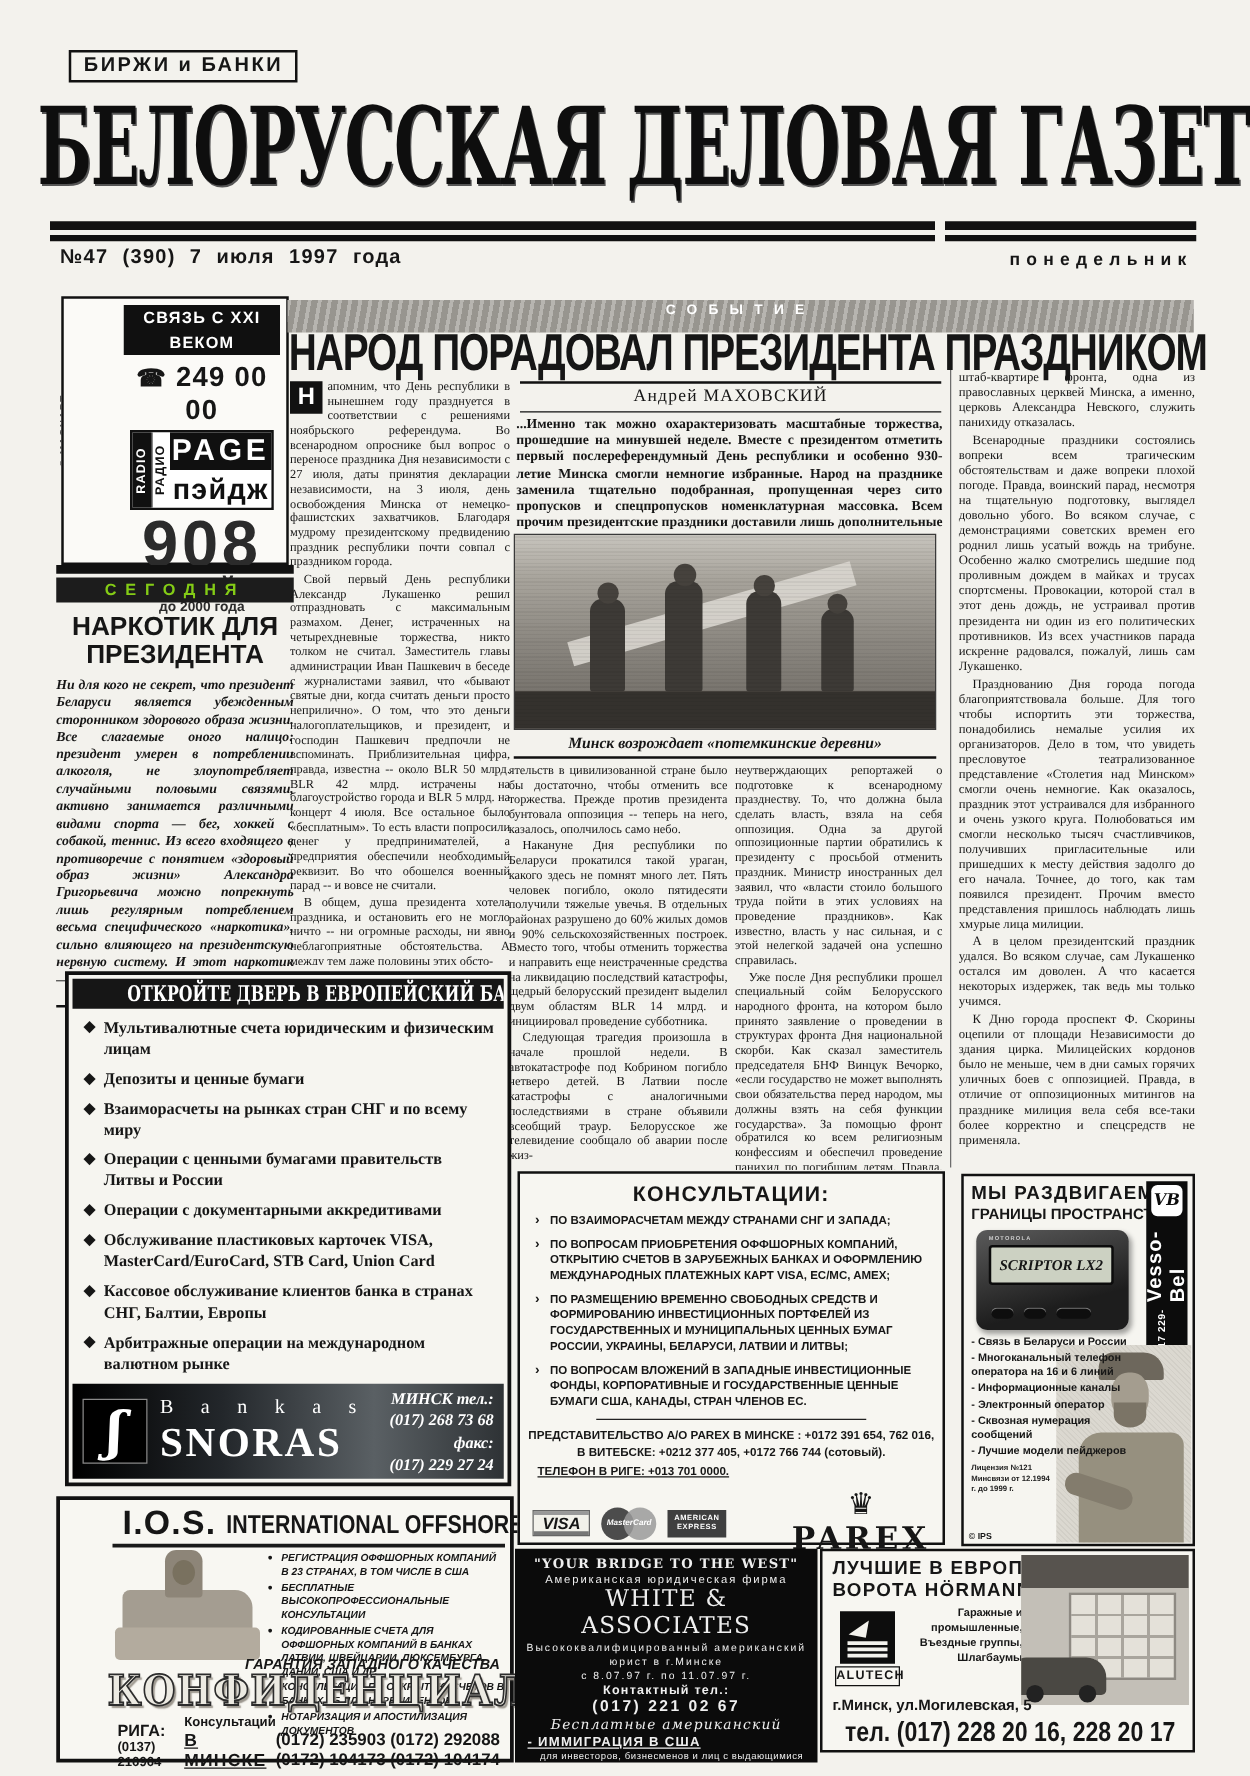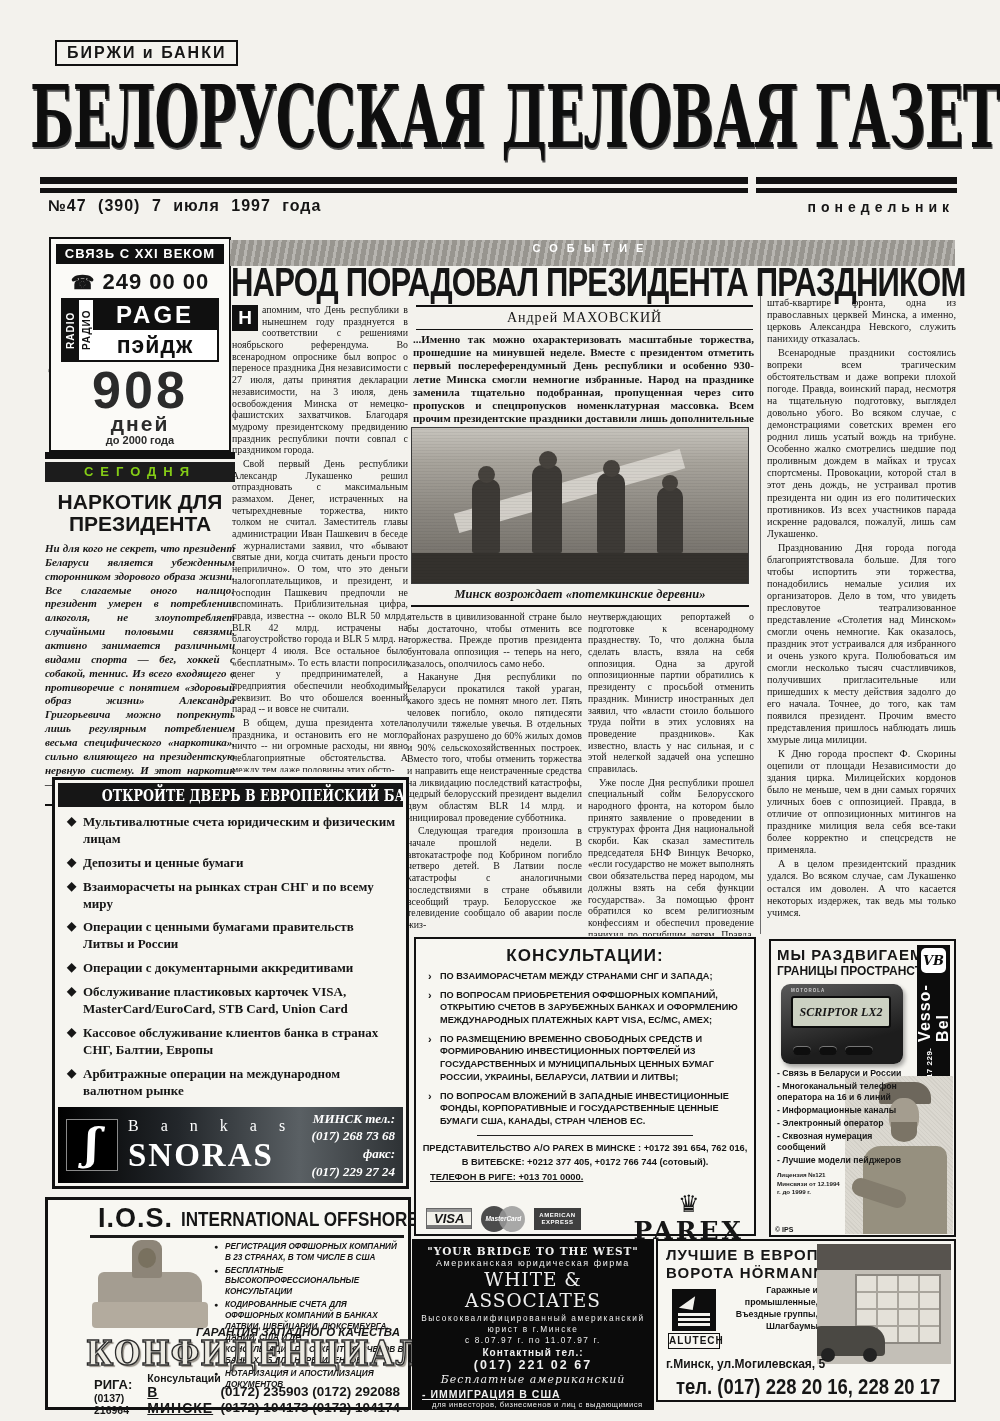--- a/index.html
+++ b/index.html
@@ -16,21 +16,21 @@
           transform:scale(1.02,1.72);transform-origin:center top;
           text-shadow:1px 1px 0 #555;}
   .hrule{position:absolute;background:#111;}
   .issue-line{position:absolute;left:48px;top:197px;font:bold 16px "Liberation Sans",sans-serif;
           letter-spacing:1px;word-spacing:6px;}
   .weekday{position:absolute;right:46px;top:199px;font:bold 14px "Liberation Sans",sans-serif;letter-spacing:5px;}
 
   
   .magnart{position:absolute;left:22px;top:340px;transform:rotate(-90deg);transform-origin:center;
           font:bold 8px "Liberation Sans",sans-serif;letter-spacing:1px;color:#444;}
-  .pager-ad{position:absolute;left:49px;top:237px;width:182px;height:215px;border:2px solid #111;background:#fbfaf7;}
+  .pager-ad{position:absolute;left:49px;top:237px;width:182px;height:215px;border:2px solid #111;background:#fbfaf7;padding-left:43px;}
   .pa-head{margin:5px;background:#101010;color:#fff;text-align:center;
           font:bold 13px/20px "Liberation Sans",sans-serif;letter-spacing:1px;}
   .pa-phone{text-align:center;font:bold 22px "Liberation Sans",sans-serif;letter-spacing:1px;}
   .pa-phone .tel-ico{font-size:19px;}
   .pa-logo{display:flex;margin:3px 10px 0;border:2px solid #111;height:64px;background:#fff;}
   .pa-vert{width:15px;display:flex;align-items:center;justify-content:center;
           writing-mode:vertical-rl;transform:rotate(180deg);
           font:bold 10px "Liberation Sans",sans-serif;letter-spacing:1px;}
   .pa-vert.radio{background:#101010;color:#fff;}
   .pa-vert.radiocy{background:#fff;color:#101010;border-right:1px solid #111;}
@@ -367,22 +367,22 @@
     <p class="nofirst" data-interactable="false">неутверждающих репортажей о подготовке к всенародному празднеству. То, что должна была сделать власть, взяла на себя оппозиция. Одна за другой оппозиционные партии обратились к президенту с просьбой отменить праздник. Министр иностранных дел заявил, что «власти стоило большого труда пойти в этих условиях на проведение праздников». Как известно, власть у нас сильная, и с этой нелегкой задачей она успешно справилась.</p>
     <p data-interactable="false">Уже после Дня республики прошел специальный сойм Белорусского народного фронта, на котором было принято заявление о проведении в структурах фронта Дня национальной скорби. Как сказал заместитель председателя БНФ Винцук Вечорко, «если государство не может выполнять свои обязательства перед народом, мы должны взять на себя функции государства». За помощью фронт обратился ко всем религиозным конфессиям и обеспечил проведение панихид по погибшим детям. Правда, как сообщили в</p>
   </div>
 
   <div class="vrule" data-interactable="false"></div>
 
   <div class="art col4" data-interactable="false">
     <p class="nofirst" data-interactable="false">штаб-квартире фронта, одна из православных церквей Минска, а именно, церковь Александра Невского, служить панихиду отказалась.</p>
     <p data-interactable="false">Всенародные праздники состоялись вопреки всем трагическим обстоятельствам и даже вопреки плохой погоде. Правда, воинский парад, несмотря на тщательную подготовку, выглядел довольно убого. Во всяком случае, с демонстрациями советских времен его роднил лишь усатый вождь на трибуне. Особенно жалко смотрелись шедшие под проливным дождем в майках и трусах спортсмены. Провокации, которой стал в этот день дождь, не устраивал против президента ни один из его политических противников. Из всех участников парада искренне радовался, пожалуй, лишь сам Лукашенко.</p>
     <p data-interactable="false">Празднованию Дня города погода благоприятствовала больше. Для того чтобы испортить эти торжества, понадобились немалые усилия их организаторов. Дело в том, что увидеть пресловутое театрализованное представление «Столетия над Минском» смогли очень немногие. Как оказалось, праздник этот устраивался для избранного и очень узкого круга. Полюбоваться им смогли несколько тысяч счастливчиков, получивших пригласительные или пришедших к месту действия задолго до его начала. Точнее, до того, как там появился президент. Прочим вместо представления пришлось наблюдать лишь хмурые лица милиции.</p>
+    <p data-interactable="false">А в целом президентский праздник удался. Во всяком случае, сам Лукашенко остался им доволен. А что касается некоторых издержек, так ведь мы только учимся.</p>
     <p data-interactable="false">К Дню города проспект Ф. Скорины оцепили от площади Независимости до здания цирка. Милицейских кордонов было не меньше, чем в дни самых горячих уличных боев с оппозицией. Правда, в отличие от оппозиционных митингов на празднике милиция вела себя все-таки более корректно и спецсредств не применяла.</p>
-    <p data-interactable="false">А в целом президентский праздник удался. Во всяком случае, сам Лукашенко остался им доволен. А что касается некоторых издержек, так ведь мы только учимся.</p>
   </div>
 
   <div class="parex" data-interactable="false">
     <div class="px-title" data-interactable="false">КОНСУЛЬТАЦИИ:</div>
     <div class="px-item" data-interactable="false"><span class="arr" data-interactable="false">›</span><span data-interactable="false">ПО ВЗАИМОРАСЧЕТАМ МЕЖДУ СТРАНАМИ СНГ И ЗАПАДА;</span></div>
     <div class="px-item" data-interactable="false"><span class="arr" data-interactable="false">›</span><span data-interactable="false">ПО ВОПРОСАМ ПРИОБРЕТЕНИЯ ОФФШОРНЫХ КОМПАНИЙ, ОТКРЫТИЮ СЧЕТОВ В ЗАРУБЕЖНЫХ БАНКАХ И ОФОРМЛЕНИЮ МЕЖДУНАРОДНЫХ ПЛАТЕЖНЫХ КАРТ VISA, EC/MC, AMEX;</span></div>
     <div class="px-item" data-interactable="false"><span class="arr" data-interactable="false">›</span><span data-interactable="false">ПО РАЗМЕЩЕНИЮ ВРЕМЕННО СВОБОДНЫХ СРЕДСТВ И ФОРМИРОВАНИЮ ИНВЕСТИЦИОННЫХ ПОРТФЕЛЕЙ ИЗ ГОСУДАРСТВЕННЫХ И МУНИЦИПАЛЬНЫХ ЦЕННЫХ БУМАГ РОССИИ, УКРАИНЫ, БЕЛАРУСИ, ЛАТВИИ И ЛИТВЫ;</span></div>
     <div class="px-item" data-interactable="false"><span class="arr" data-interactable="false">›</span><span data-interactable="false">ПО ВОПРОСАМ ВЛОЖЕНИЙ В ЗАПАДНЫЕ ИНВЕСТИЦИОННЫЕ ФОНДЫ, КОРПОРАТИВНЫЕ И ГОСУДАРСТВЕННЫЕ ЦЕННЫЕ БУМАГИ США, КАНАДЫ, СТРАН ЧЛЕНОВ ЕС.</span></div>
     <div class="px-div" data-interactable="false"></div>
     <div class="px-rep" data-interactable="false">

